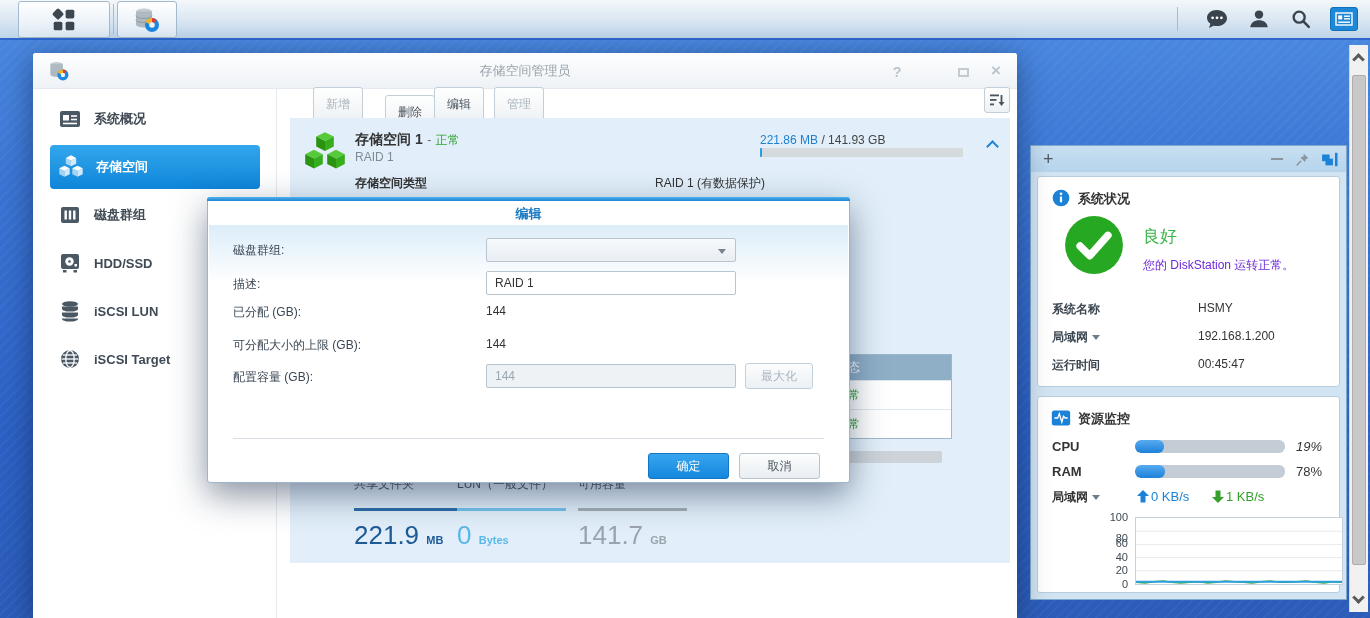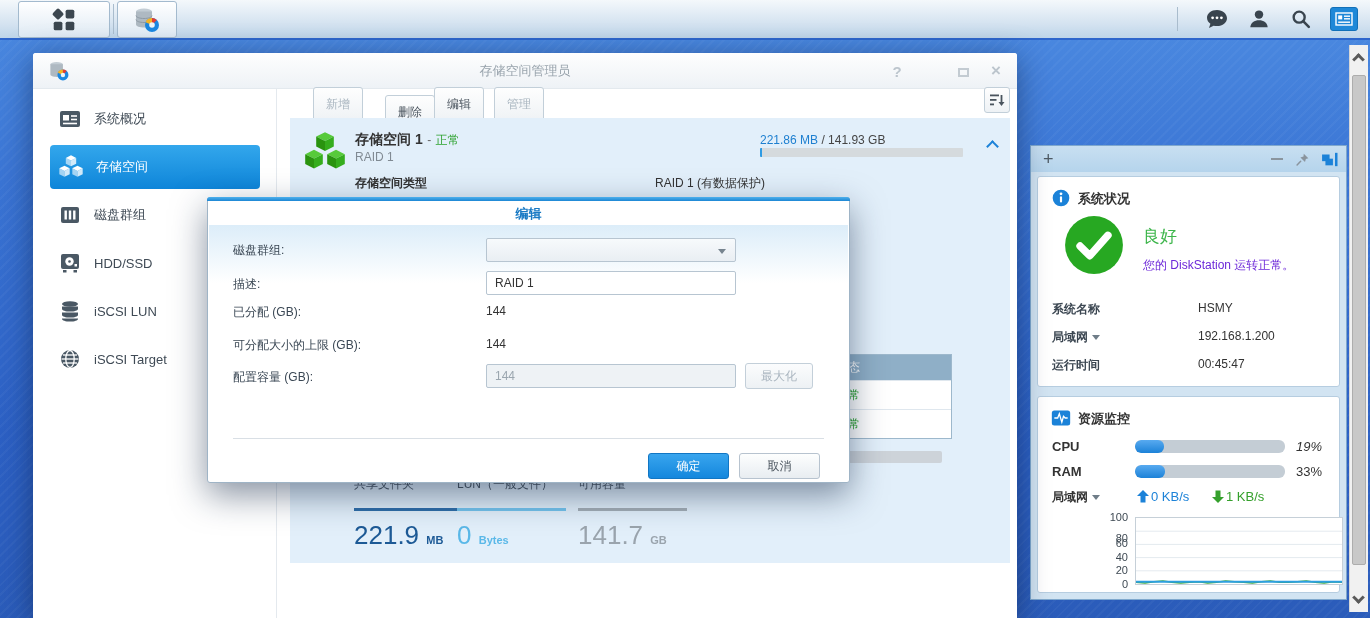--- a/index.html
+++ b/index.html
@@ -27,21 +27,21 @@
     background:linear-gradient(#fefefe,#eef2f6); border-bottom:1px solid #e3e9ee; border-radius:3px 3px 0 0;
     display:flex; align-items:center; }
   .win-title { position:absolute; left:0; right:0; text-align:center; color:#98a3ac; font-size:13px; }
   .win-controls { position:absolute; right:14px; top:0; height:36px; display:flex; align-items:center; gap:19px; z-index:2; }
   .win-ctrl { color:#bcc5cd; font-size:15px; font-weight:bold; width:14px; text-align:center; cursor:default; }
   .ctrl-min { width:12px; height:3px; background:#c3cbd2; }
   .ctrl-max { width:11px; height:9px; border:2px solid #c3cbd2; }
   .sidebar { position:absolute; left:0; top:36px; width:244px; bottom:0; background:#fff;
     border-right:1px solid #e4e9ee; padding-top:8px; }
   .side-item { height:44px; margin:0 16px 4px 17px; padding-left:8px; border-radius:4px;
-    display:flex; align-items:center; gap:12px; cursor:pointer; }
+    display:flex; align-items:center; gap:12px; cursor:pointer;font-weight:bold; }
   .side-item .lbl { font-size:13px; color:#3f4a55; }
   .side-item.sel { background:linear-gradient(#33a7ec,#0e85d9); }
   .side-item.sel .lbl { color:#fff; }
   .toolbar { position:absolute; left:244px; top:36px; right:0; height:29px; background:#fff; }
   .tb-btn { position:absolute; top:-2px; height:35px; padding:0 12px; font-size:12px; border:1px solid #c2cfd9;
     border-radius:3px; background:linear-gradient(#fefefe,#eef2f5); color:#4a545e; display:flex; align-items:center; }
   .tb-btn.dis { color:#aab6c0; }
   .tb-icon-btn { position:absolute; top:-2px; right:7px; width:26px; height:26px; border:1px solid #c2cfd9;
     border-radius:3px; background:linear-gradient(#fefefe,#eef2f5); display:flex; align-items:center; justify-content:center; }
 
@@ -432,21 +432,21 @@
       <div class="rm-label" style="top:42px;">CPU</div>
       <div class="rm-bar" style="top:43px;">
           <div class="rm-fill" style="width: 19%;"></div>
         </div>
       <div class="rm-pct" style="top:42px;font-style:italic;">19%</div>
 
       <div class="rm-label" style="top:67px;">RAM</div>
       <div class="rm-bar" style="top:68px;">
           <div class="rm-fill" style="width: 20%;"></div>
         </div>
-      <div class="rm-pct" style="top:67px;">33%</div>
+      <div class="rm-pct" style="top:67px;">78%</div>
 
       <div class="rm-label" style="top:92px; font-size:12px;"><span>局域网</span><span class="dd-arrow"></span></div>
       <svg width="12" height="13" viewBox="0 0 12 13" style="position:absolute; left:99px; top:93px;">
         <polygon points="6,0 12,6 0,6" fill="#1c82d8"></polygon>
           <rect x="3.5" y="6" width="5" height="6.5" fill="#1c82d8"></rect>
       </svg>
       <div class="lan-up" style="top:92px;">0 KB/s</div>
       <svg width="12" height="13" viewBox="0 0 12 13" style="position:absolute; left:174px; top:93px;">
         <polygon points="6,13 12,7 0,7" fill="#35a02c"></polygon>
           <rect x="3.5" y="0.5" width="5" height="6.5" fill="#35a02c"></rect>

